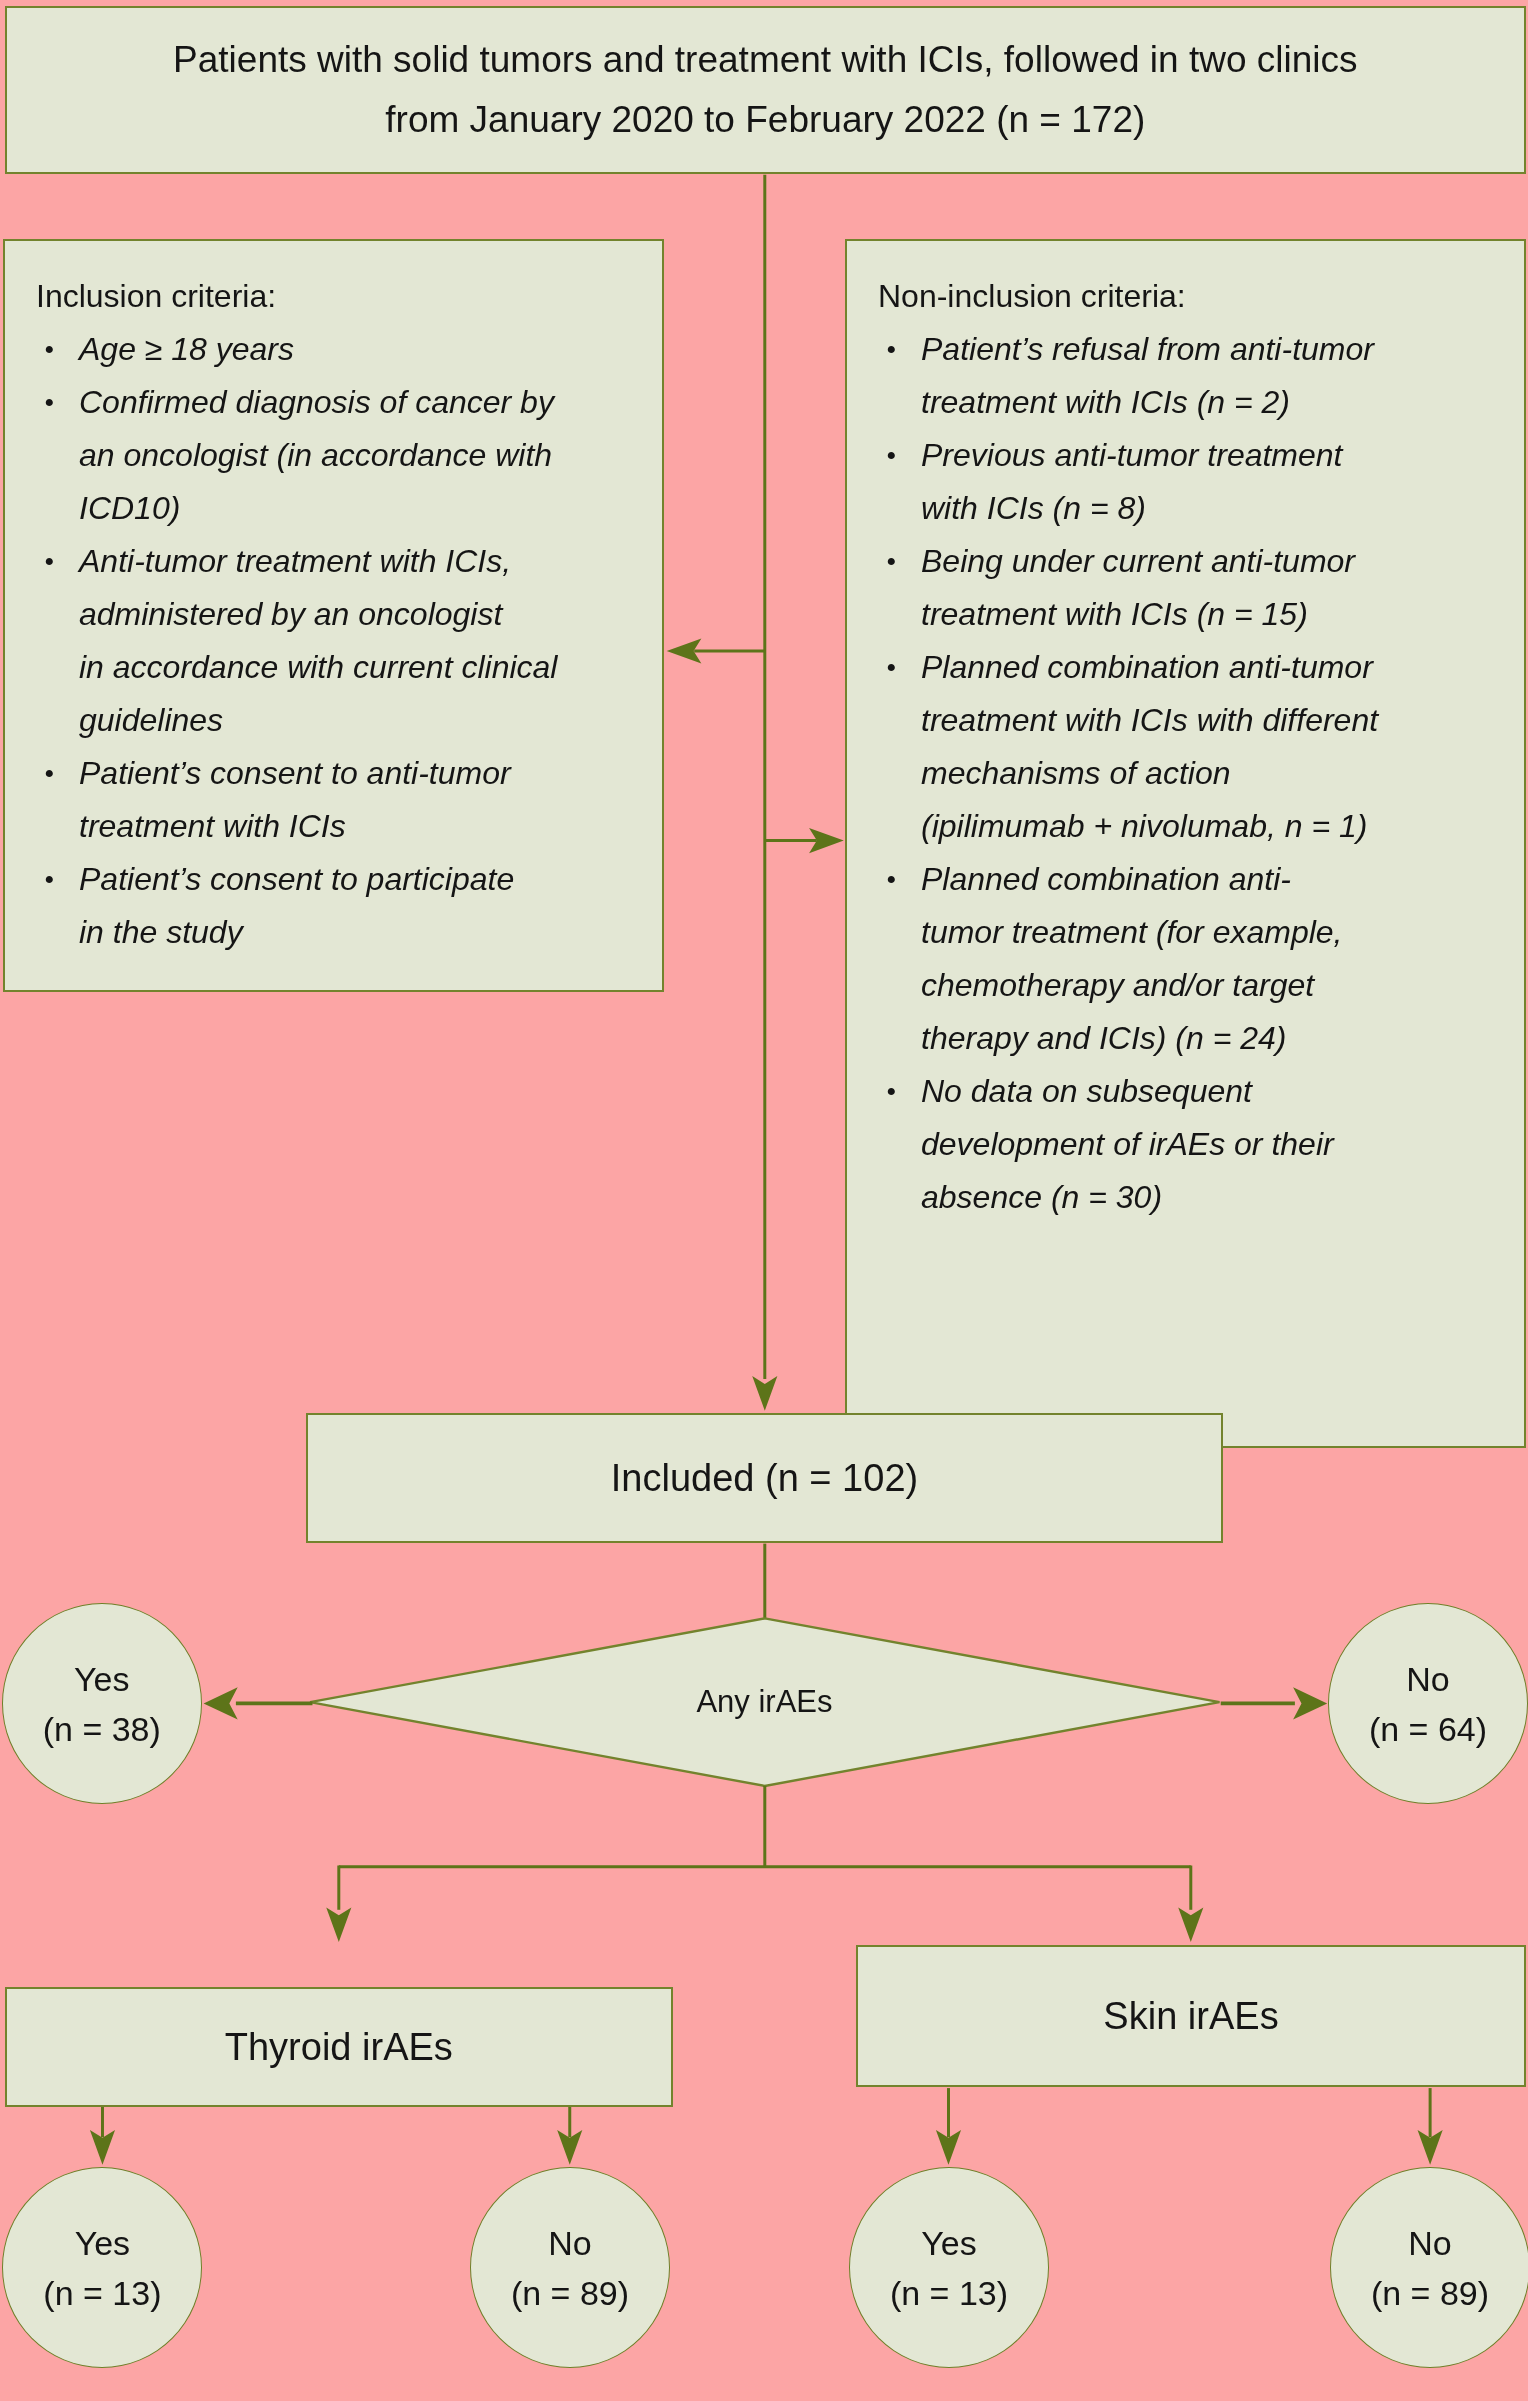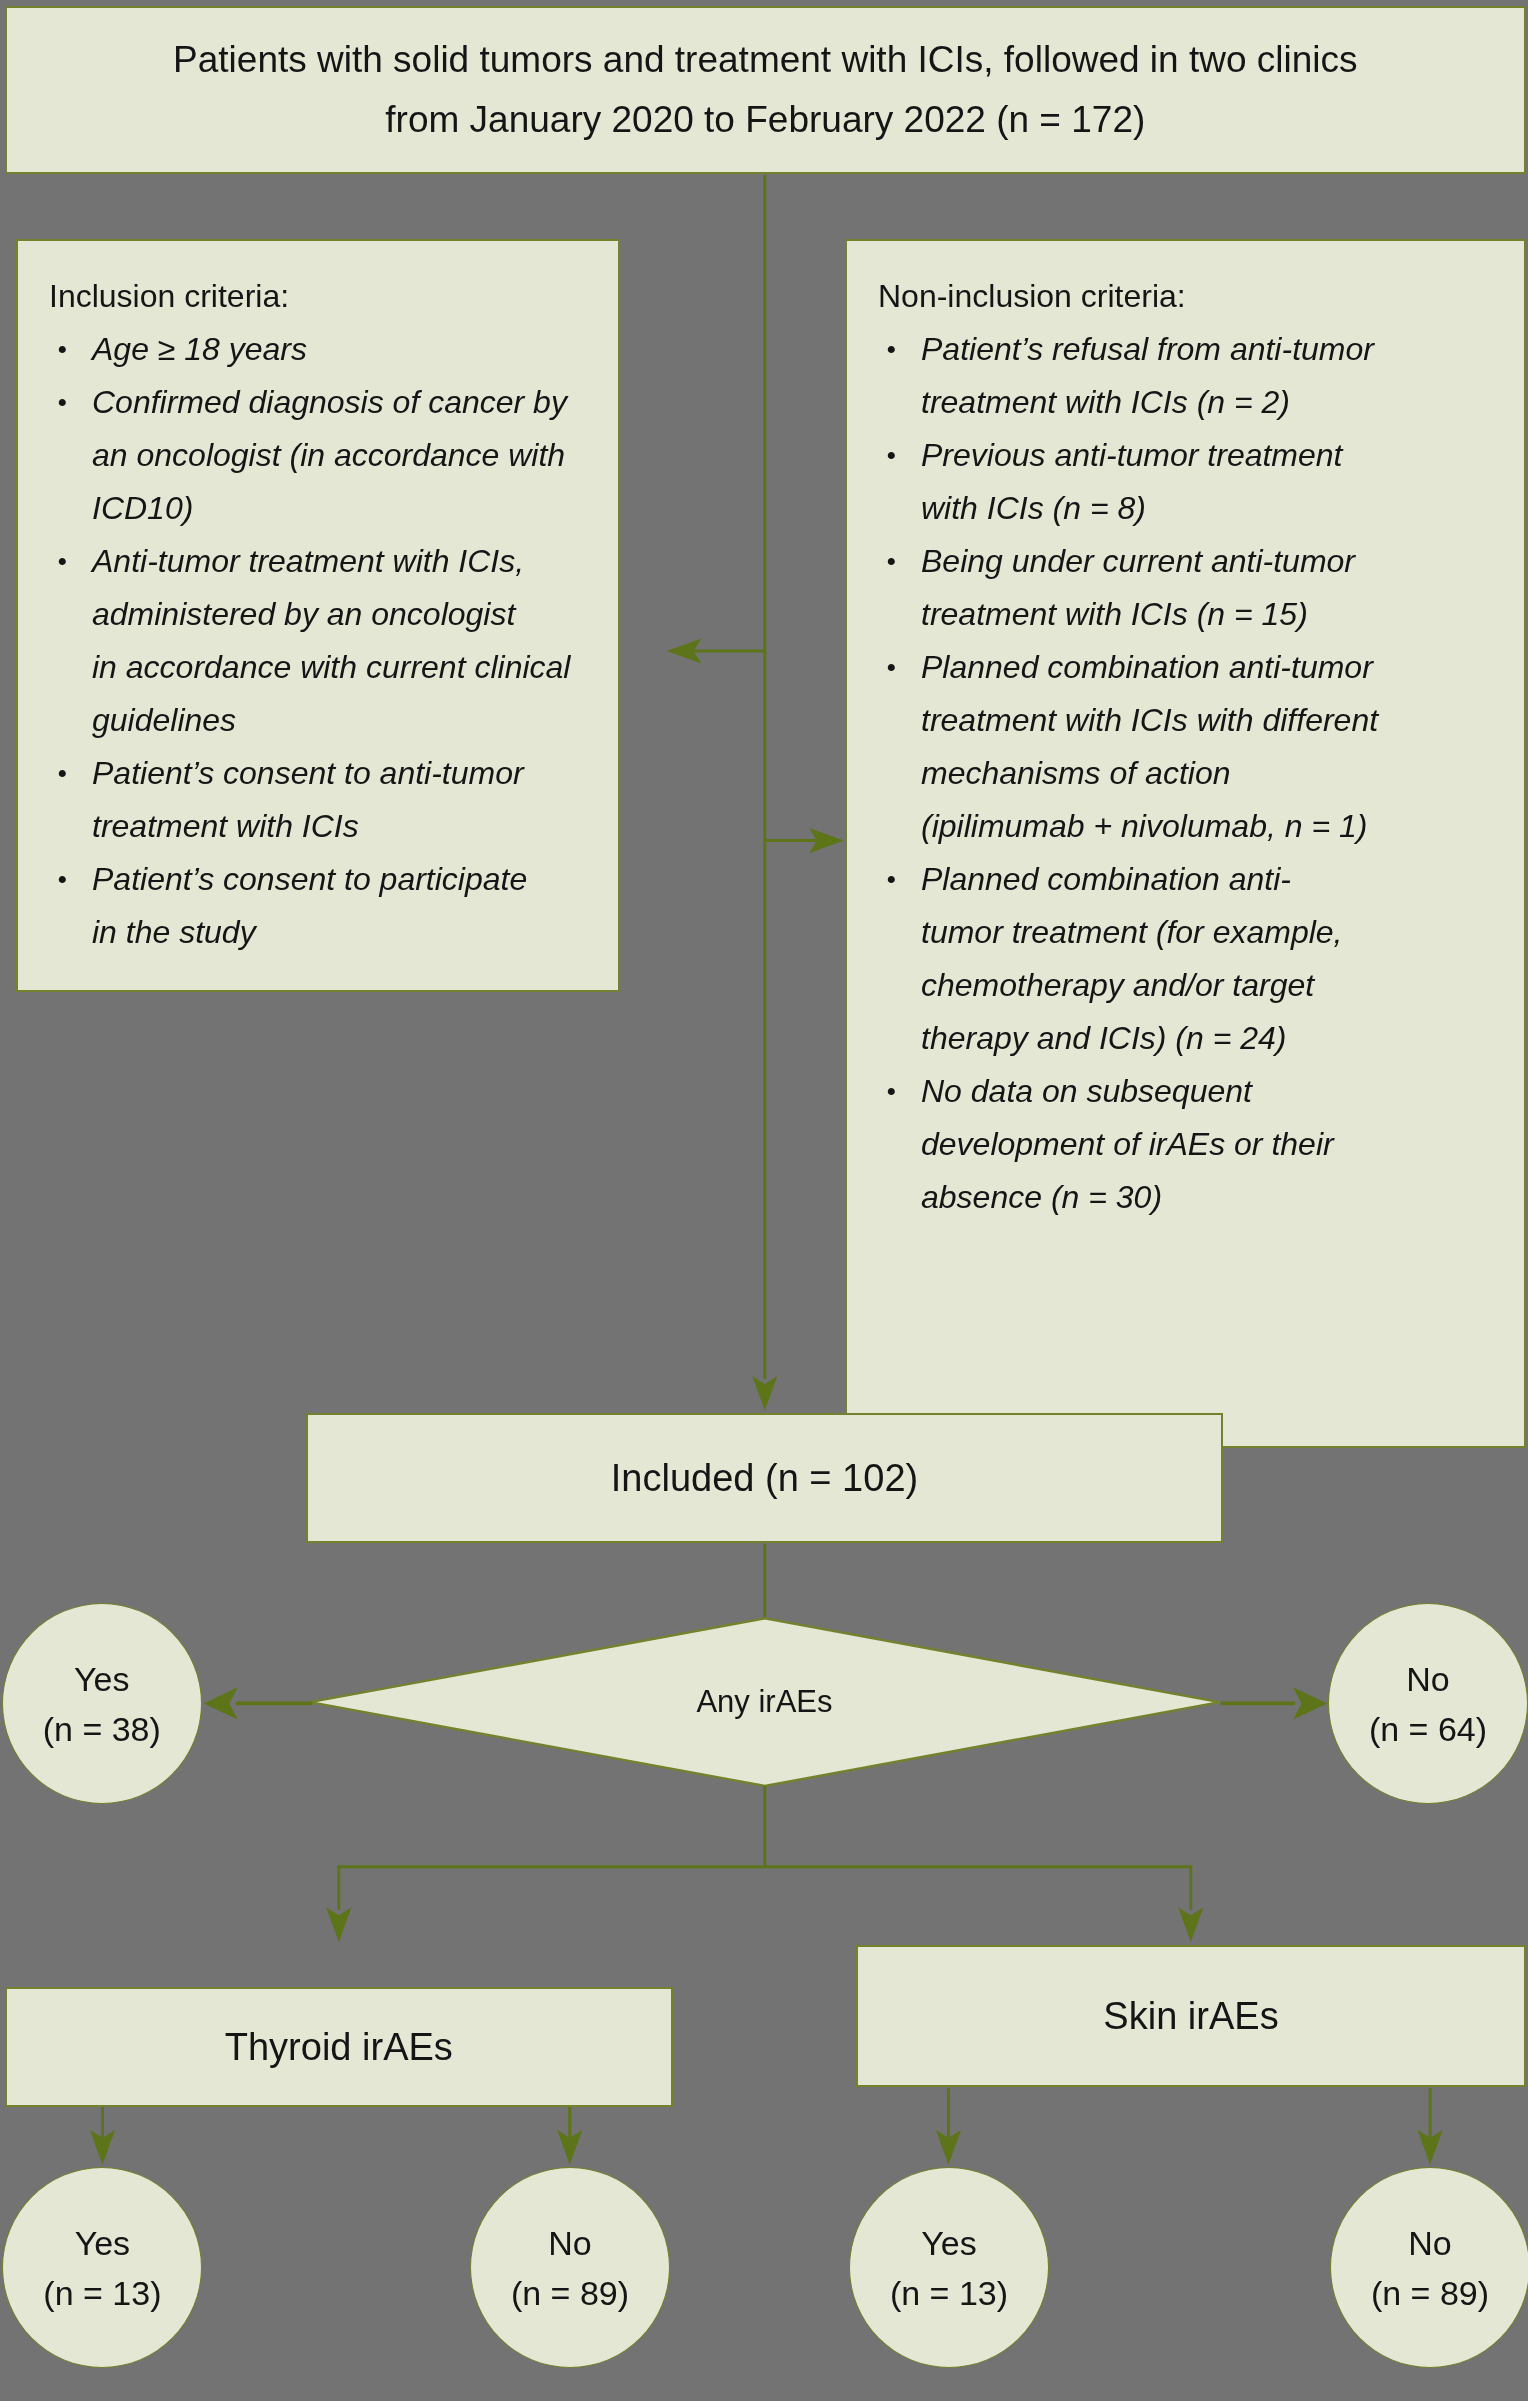--- a/index.html
+++ b/index.html
@@ -1,17 +1,17 @@
 <!DOCTYPE html>
 <html style="font-size:9.6px"><head>
 <meta charset="utf-8">
 <style>
   html,body{margin:0;padding:0;background:#ffffff;}
   .canvas{
-    position:relative;width:1529px;height:2401px;background:#737373;overflow:hidden;
+    position:relative;width:1529px;height:2401px;background:#fca5a5;overflow:hidden;
     font-family:"Liberation Sans",sans-serif;color:#151515;
   }
   svg.connectors{position:absolute;left:0;top:0;width:1529px;height:2401px;}
   .node{
     position:absolute;background:#e3e7d4;border:2.4px solid #73832d;box-sizing:border-box;
   }
   .center{display:flex;align-items:center;justify-content:center;text-align:center;}
   .label{font-size:38px;}
   .toplabel{font-size:37px;line-height:1.62;white-space:pre-line;}
   .crit{font-size:32px;line-height:53px;padding:29px 14.4px 0 31px;}
@@ -71,21 +71,21 @@
     <polygon stroke="none" points="952,3618 931,3560 952,3573 973,3560"></polygon>
     <polygon stroke="none" points="1585,3618 1564,3560 1585,3573 1606,3560"></polygon>
     <polygon stroke="none" points="2390,3618 2369,3560 2390,3573 2411,3560"></polygon>
   </svg>
 
   <div class="node center" style="left:4.8px;top:6px;width:1521px;height:168px;">
     <div class="toplabel">Patients with solid tumors and treatment with ICIs, followed in two clinics
 from January 2020 to February 2022 (n = 172)</div>
   </div>
 
-  <div class="node crit" style="left:16px;top:239px;width:604px;height:753px;">
+  <div class="node crit" style="left:3px;top:239px;width:661px;height:753px;">
     <div class="title">Inclusion criteria:</div>
     <ul>
       <li>Age ≥ 18 years</li>
       <li>Confirmed diagnosis of cancer by
 an oncologist (in accordance with
 ICD10)</li>
       <li>Anti-tumor treatment with ICIs,
 administered by an oncologist
 in accordance with current clinical
 guidelines</li>

